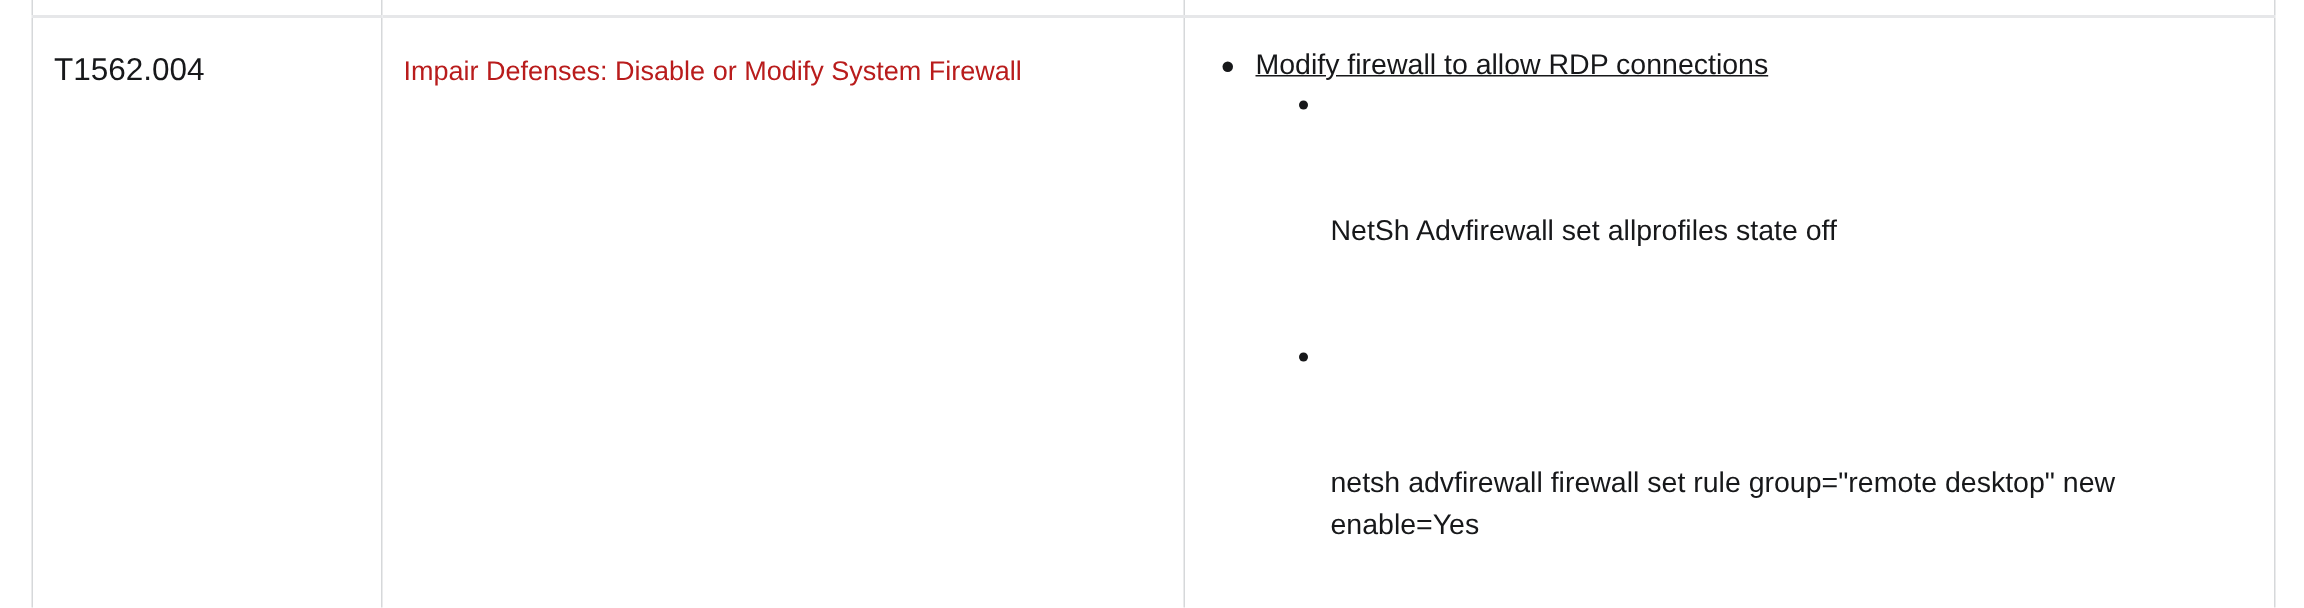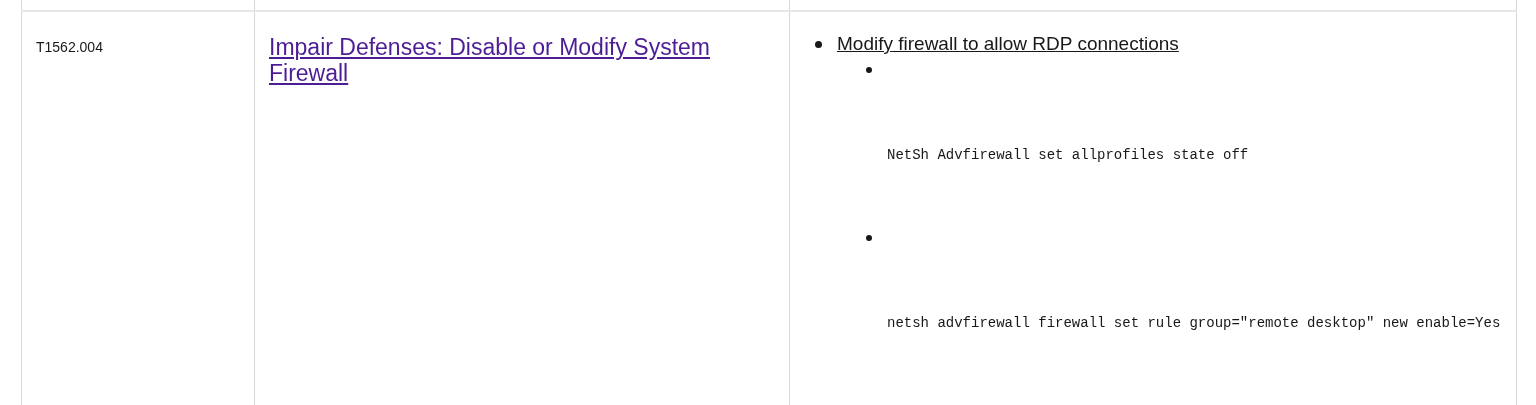--- a/index.html
+++ b/index.html
@@ -51,31 +51,30 @@
     border-bottom: 1px solid #d6d8da;
     height: 383px;
   }
 
   .col-id      { width: 232px; }
   .col-name    { width: 534px; }
   .col-detail  { width: 726px; }
 
   .cell-id {
     padding: 22px 12px 12px 14px;
-    font-size: 14px;
+    font-size: 21px;
     line-height: 26px;
     color: #17181a;
   }
 
   .cell-name {
     padding: 22px 16px 12px 14px;
-    font-size: 23px;
+    font-size: 18px;
     line-height: 26px;
-    color: #4c1d95;
-    text-decoration: underline;
+    color: #b91c1c;
   }
 
   .cell-detail {
     padding: 18px 8px 12px 10px;
   }
 
   
   ul.lvl1 {
     list-style: none;
     margin: 0;
@@ -105,22 +104,22 @@
 
   ul.lvl2 {
     list-style: none;
     margin: 0;
     padding: 0;
   }
   ul.lvl2 > li.lvl2-item {
     position: relative;
     padding-left: 28px;
     margin: 0 0 0 22px;
-    font-family: Liberation Mono, monospace;
-    font-size: 14px;
+    font-family: Liberation Sans, sans-serif;
+    font-size: 19px;
     line-height: 28px;
     color: #17181a;
     white-space: pre-wrap;
     word-break: normal;
   }
   ul.lvl2 > li.lvl2-item > .bullet-lvl2 {
     position: absolute;
     left: 7px;
     top: 10px;
     width: 6px;

